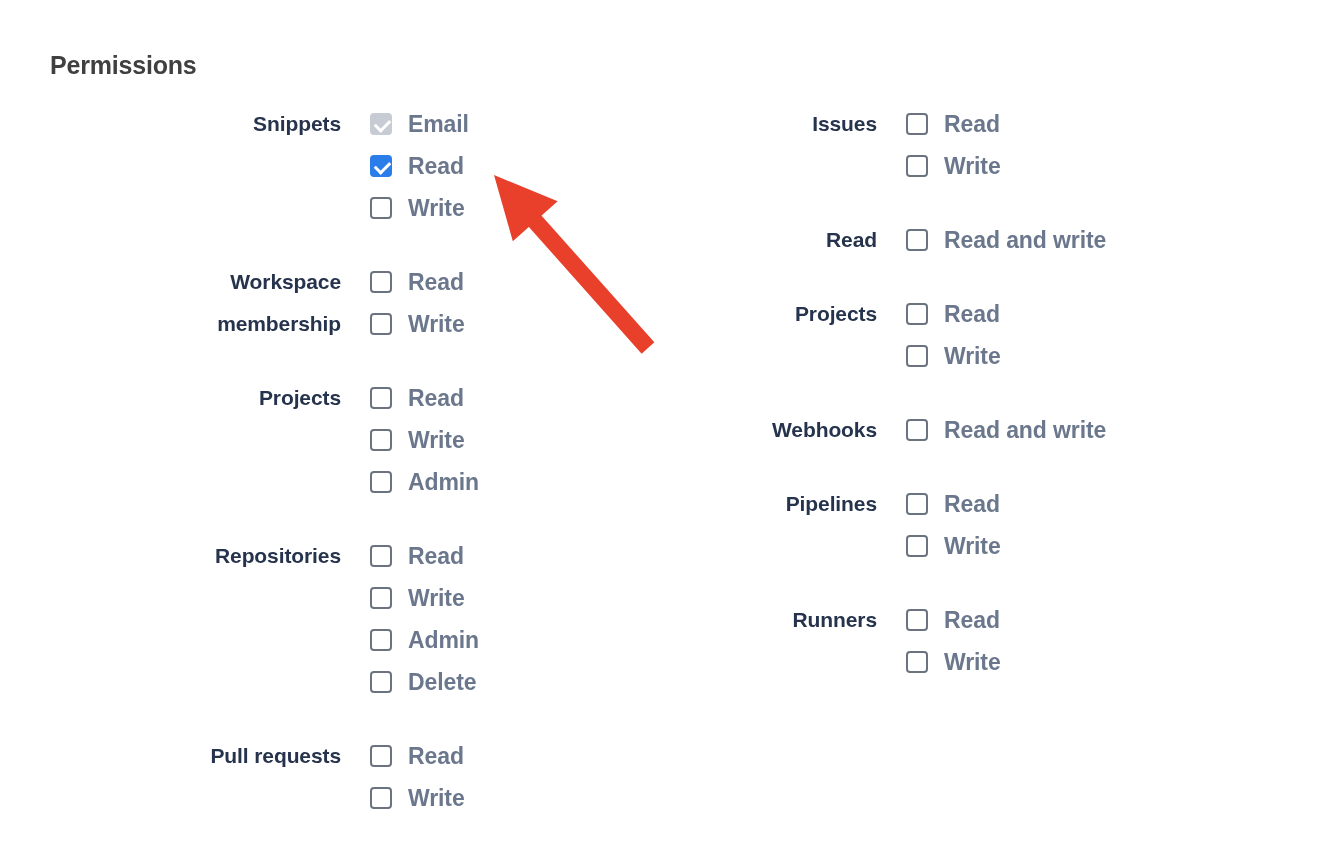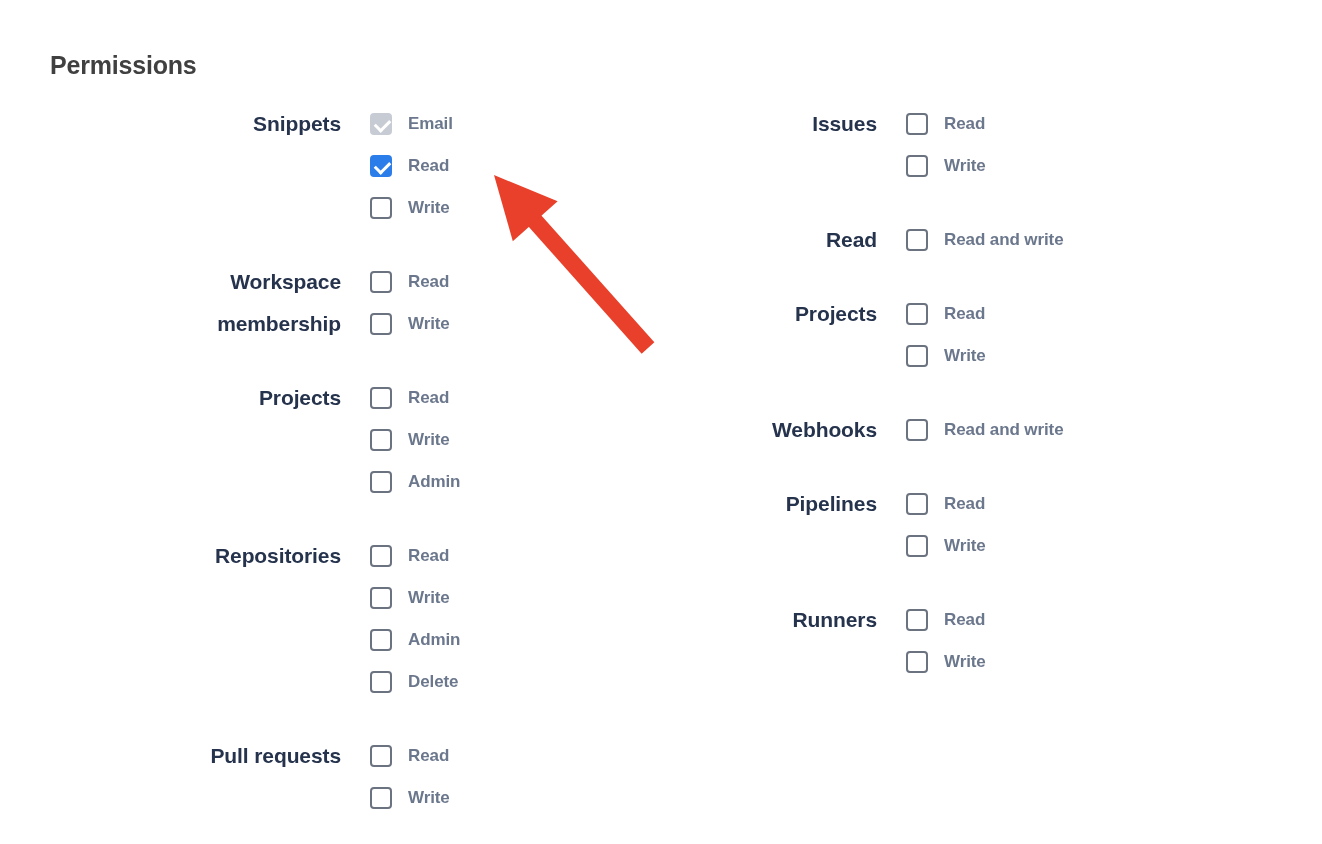--- a/index.html
+++ b/index.html
@@ -104,21 +104,21 @@
     top: 0px;
     width: 12px;
     height: 7px;
     border-left: 3px solid #ffffff;
     border-bottom: 3px solid #ffffff;
     transform: rotate(-45deg);
     top: 4px;
   }
 
   .option-label {
-    font-size: 17px;
+    font-size: 23px;
     font-weight: bold;
     color: #6b778c;
     line-height: 42px;
     white-space: nowrap;
     letter-spacing: -0.1px;
   }
 
   
   .annotation-arrow {
     position: absolute;

